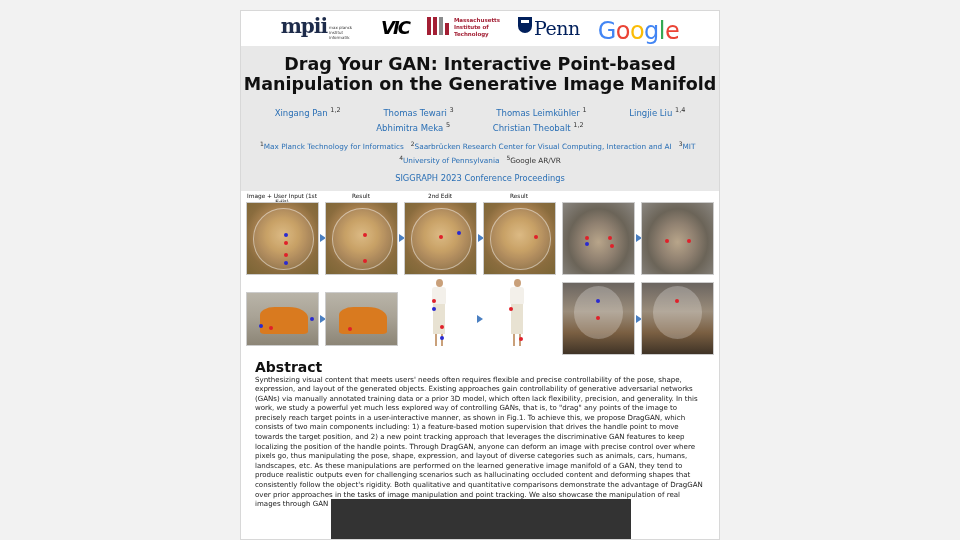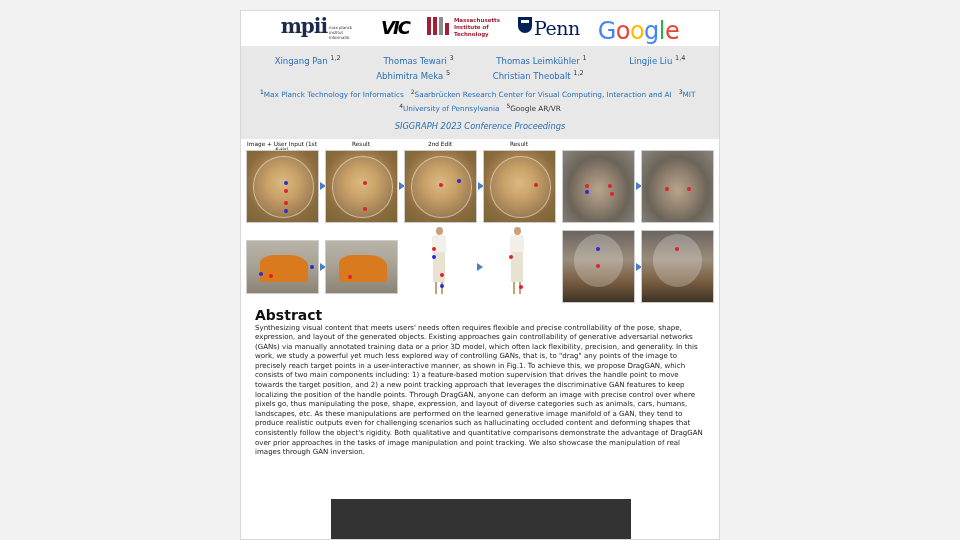--- a/index.html
+++ b/index.html
@@ -18,21 +18,21 @@
   .penn-text{font-family:"DejaVu Serif",serif;font-size:19px;color:#011f5b;margin-left:2px;letter-spacing:-0.5px;}
   .google{font-size:24px;font-weight:normal;letter-spacing:-0.5px;}
   .header{background:#e8e8e8;padding:6px 0 8px 0;text-align:center;}
   .title{font-weight:bold;font-size:17.5px;line-height:20px;color:#111;margin:2px 0 10px 0;}
   .authors{font-size:8.5px;color:#2a6fb5;line-height:12px;}
   .authors .a{margin:0 20px;}
   .authors sup{color:#333;font-size:6.5px;}
   .affs{font-size:7.3px;color:#2a6fb5;line-height:11px;margin:4px 2px 0 2px;}
   .affs sup{color:#333;font-size:6px;}
   .affs .dark{color:#333;}
-  .venue{font-size:8.3px;font-style:italic;color:#2a6fb5;margin-top:6px;}
+  .venue{font-size:8.3px;color:#2a6fb5;margin-top:6px;}
   .figure{position:relative;height:170px;}
   .cap{position:absolute;font-size:5.8px;color:#111;text-align:center;}
   .img{position:absolute;border:1px solid #ccc;box-sizing:border-box;overflow:hidden;}
   .lion{background:radial-gradient(circle at 50% 45%, #d9b47a 0%, #c49a5a 30%, #a88150 50%, #8a6c3e 70%, #7a6535 100%);}
   .lion .ring{position:absolute;left:8%;top:8%;width:84%;height:84%;border-radius:50%;border:1px solid rgba(255,255,255,0.45);background:rgba(255,255,255,0.08);}
   .cat{background:radial-gradient(ellipse at 50% 55%, #b8a58a 0%, #8f8070 35%, #6b6458 60%, #8a8680 100%);}
   .car{background:linear-gradient(180deg,#b9b4a8 0%,#a9a396 45%,#8c8576 100%);}
   .car .body{position:absolute;left:18%;top:28%;width:68%;height:52%;background:#d97a1f;border-radius:30% 40% 10% 10%;}
   .mtn{background:linear-gradient(180deg,#6b6560 0%,#9a8c7a 40%,#7a5f42 70%,#3f3326 100%);}
   .mtn .ring{position:absolute;left:15%;top:5%;width:70%;height:75%;border-radius:50%;background:rgba(255,255,255,0.25);}
@@ -79,20 +79,24 @@
     <div class="logo">
       <div class="penn-shield"></div>
       <span class="penn-text">Penn</span>
     </div>
     <div class="logo">
       <span class="google"><span style="color:#4285F4">G</span><span style="color:#EA4335">o</span><span style="color:#FBBC05">o</span><span style="color:#4285F4">g</span><span style="color:#34A853">l</span><span style="color:#EA4335">e</span></span>
     </div>
   </div>
 
   <div class="header">
+    <div class="title">
+      <div>Drag Your GAN: Interactive Point-based</div>
+      <div>Manipulation on the Generative Image Manifold</div>
+    </div>
     <div class="authors">
       <span class="a"><span>Xingang Pan</span> <sup>1,2</sup></span>
       <span class="a"><span>Thomas Tewari</span> <sup>3</sup></span>
       <span class="a"><span>Thomas Leimkühler</span> <sup>1</sup></span>
       <span class="a"><span>Lingjie Liu</span> <sup>1,4</sup></span>
       <span class="a"><span>Abhimitra Meka</span> <sup>5</sup></span>
       <span class="a"><span>Christian Theobalt</span> <sup>1,2</sup></span>
     </div>
     <div class="affs">
       <sup>1</sup><span>Max Planck Technology for Informatics</span>&nbsp;&nbsp;

